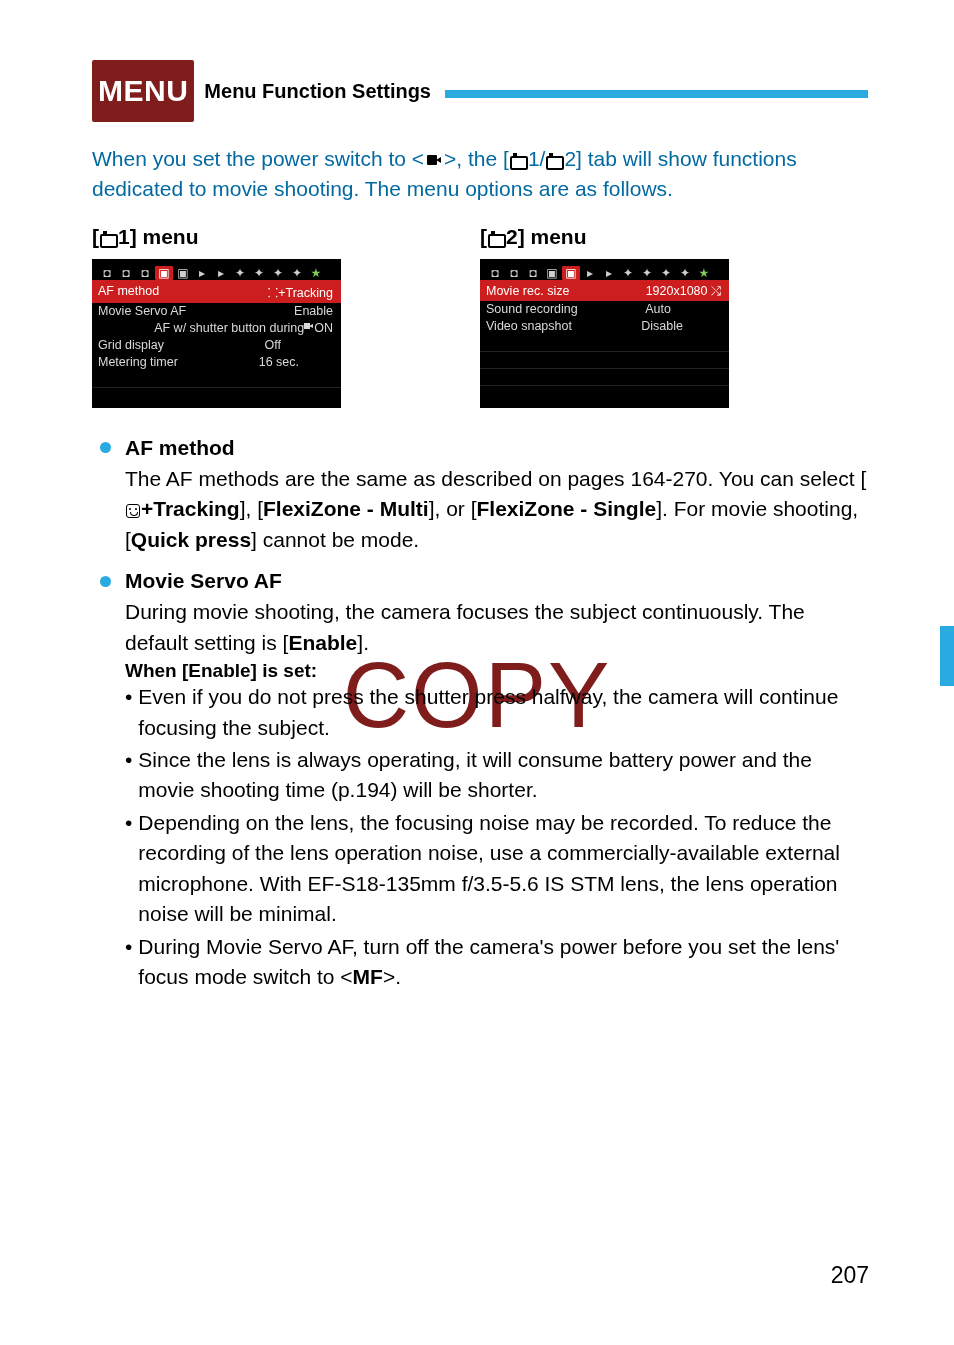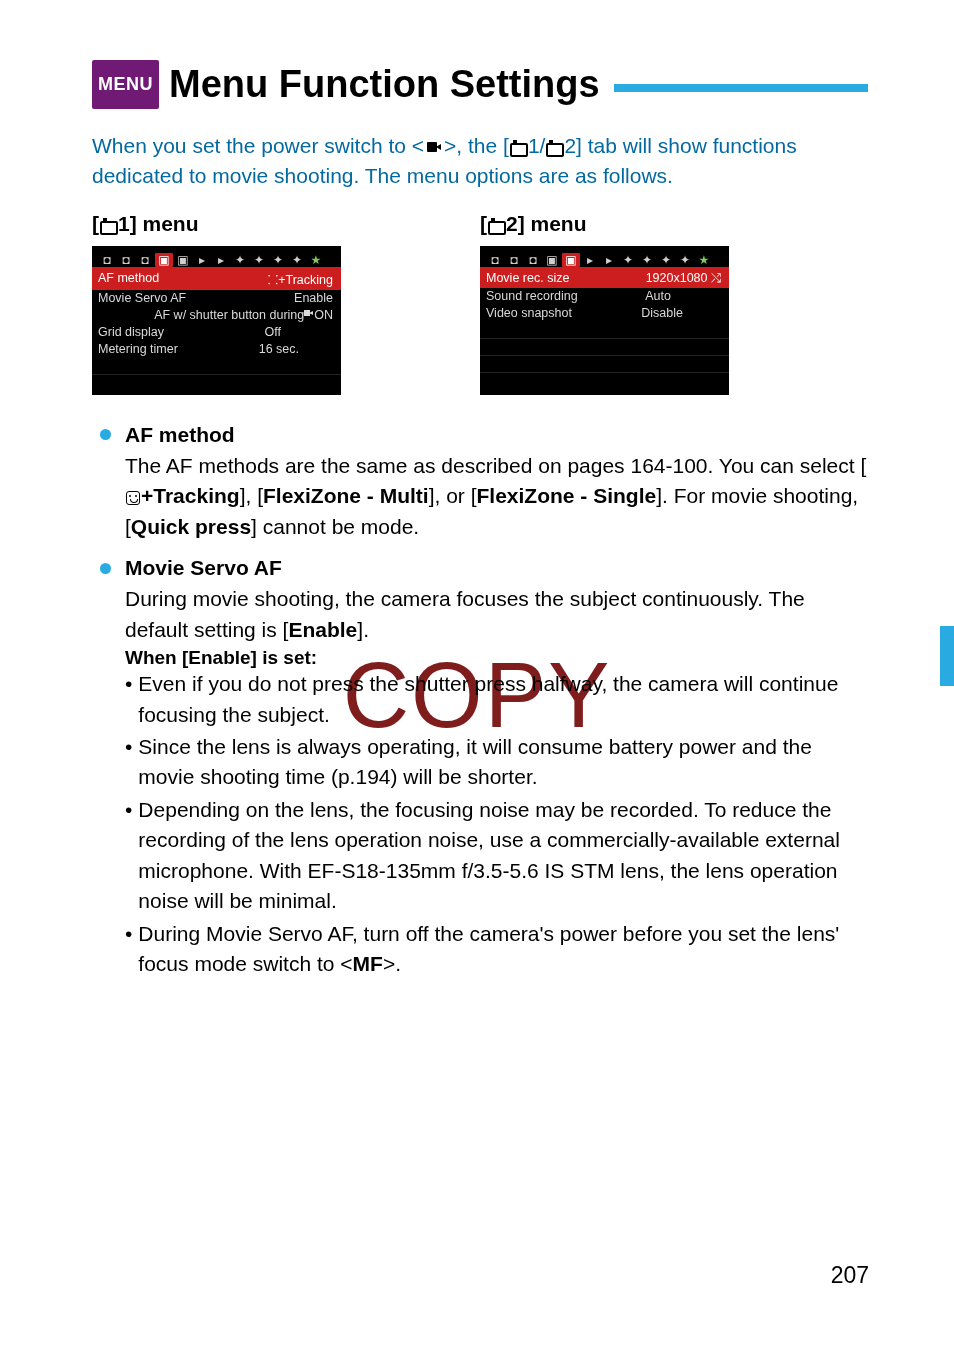--- a/index.html
+++ b/index.html
@@ -19,31 +19,31 @@
   }
   .title-row {
     display: flex;
     align-items: center;
     font-size: 29px;
     font-weight: bold;
     margin-bottom: 6px;
   }
   .menu-badge {
     display: inline-block;
-    background: #701a75;
+    background: #7f1d1d;
     color: #fff;
     font-weight: bold;
-    font-size: 18px;
+    font-size: 30px;
     padding: 14px 6px;
     margin-right: 10px;
     border-radius: 2px;
     letter-spacing: 0.5px;
   }
   .title-text {
-    font-size: 38px;
+    font-size: 20px;
     font-weight: bold;
   }
   .title-bar {
     flex: 1;
     height: 8px;
     background: #29abe2;
     margin-left: 14px;
     margin-top: 6px;
   }
   .intro {
@@ -368,21 +368,21 @@
 
   <div class="watermark">COPY</div>
 
   <div class="sections">
     <div class="bullet-section">
       <div class="bullet-head">
         <span class="blue-dot"></span>
         <span>AF method</span>
       </div>
       <div class="bullet-body">
-        <span>The AF methods are the same as described on pages 164-100. You can select [</span><span class="face-icon-inline"></span><b>+Tracking</b><span>], [</span><b>FlexiZone - Multi</b><span>], or [</span><b>FlexiZone - Single</b><span>]. For movie shooting, [</span><b>Quick press</b><span>] cannot be mode.</span>
+        <span>The AF methods are the same as described on pages 164-270. You can select [</span><span class="face-icon-inline"></span><b>+Tracking</b><span>], [</span><b>FlexiZone - Multi</b><span>], or [</span><b>FlexiZone - Single</b><span>]. For movie shooting, [</span><b>Quick press</b><span>] cannot be mode.</span>
       </div>
     </div>
 
     <div class="bullet-section">
       <div class="bullet-head">
         <span class="blue-dot"></span>
         <span>Movie Servo AF</span>
       </div>
       <div class="bullet-body">
         <span>During movie shooting, the camera focuses the subject continuously. The default setting is [</span><b>Enable</b><span>].</span>

